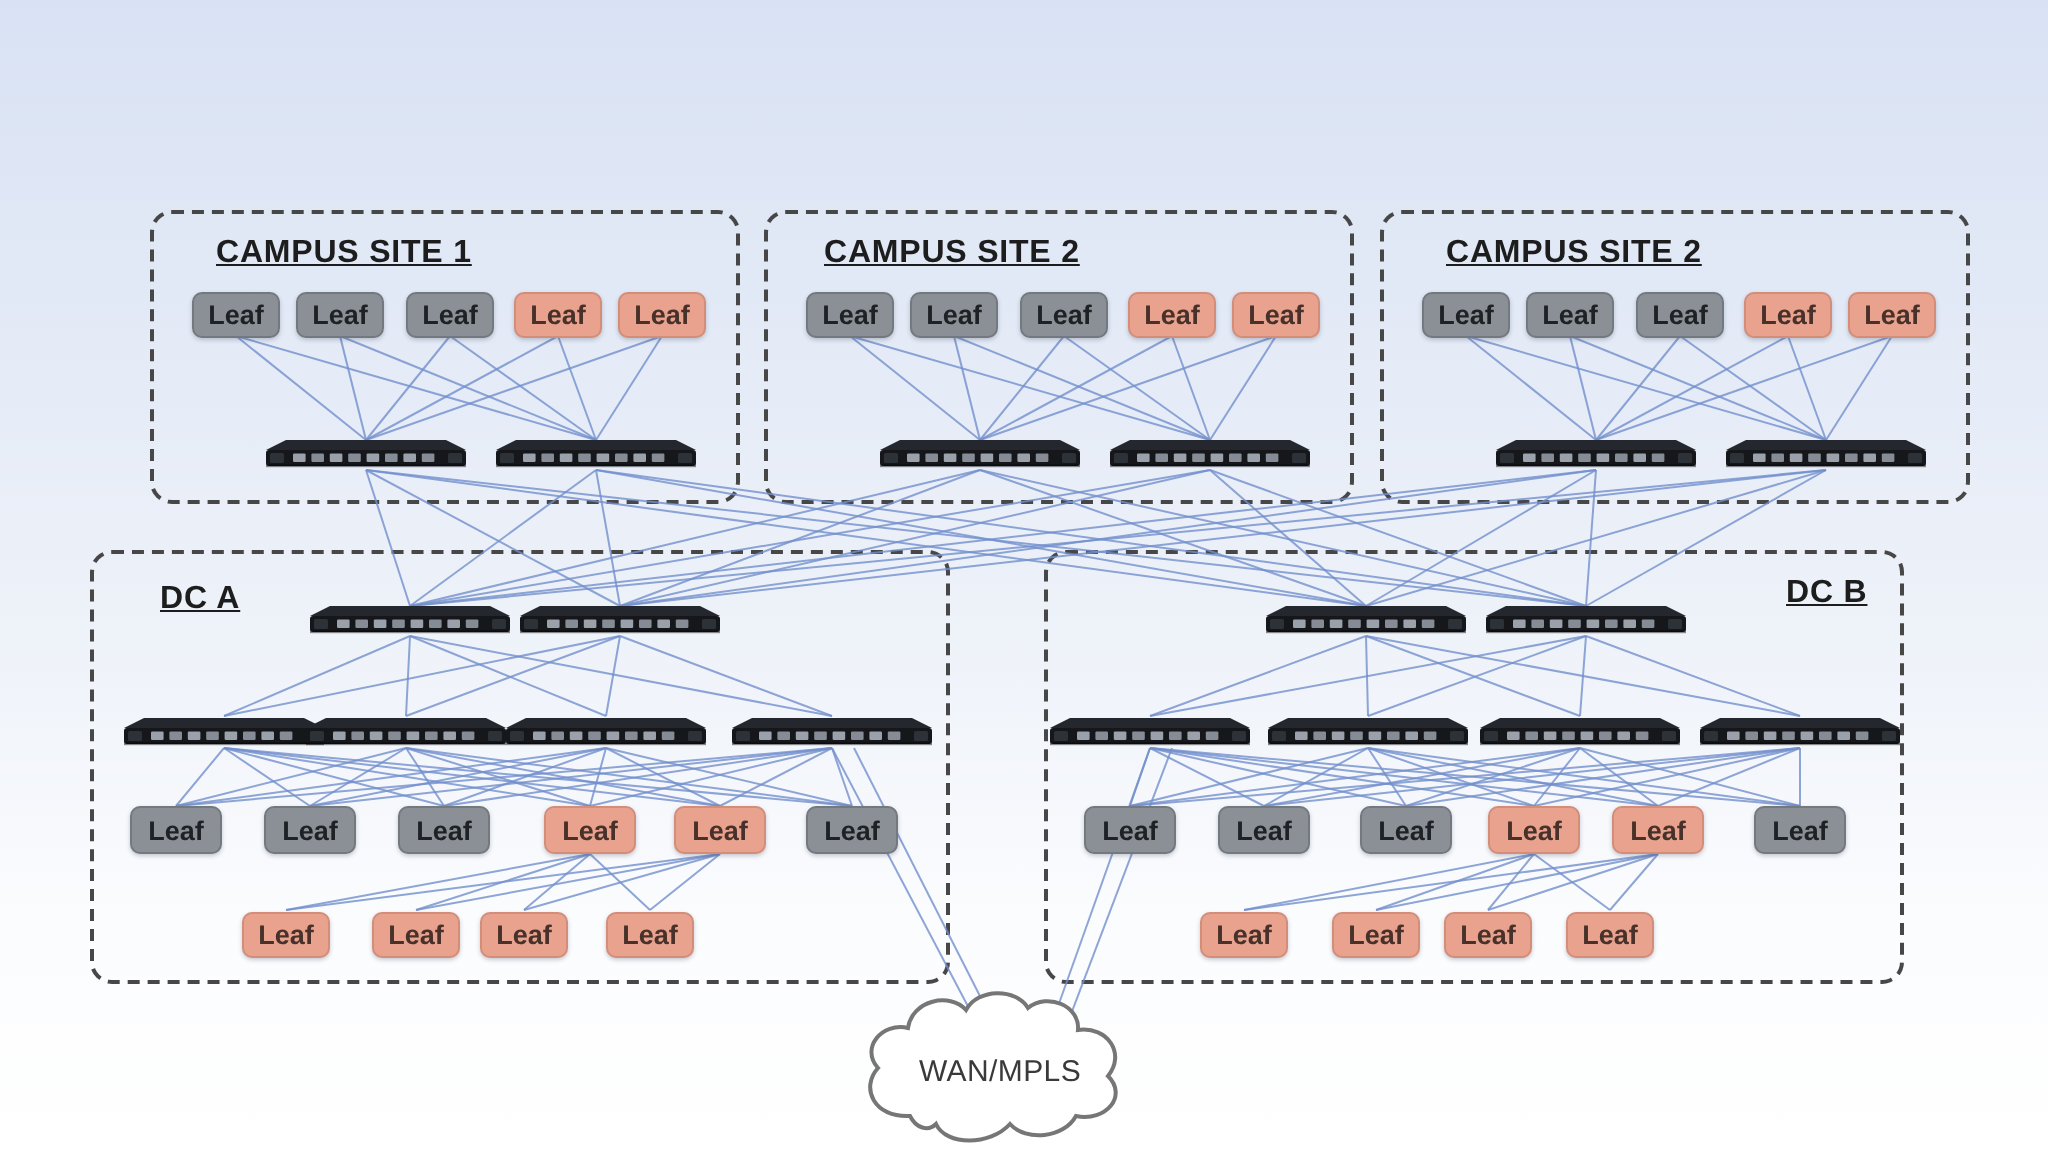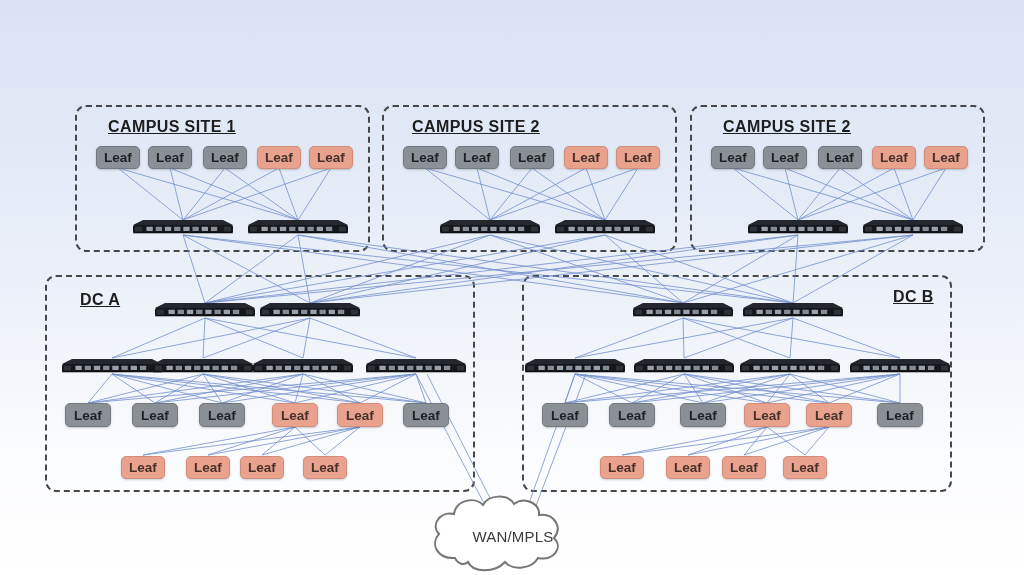--- a/index.html
+++ b/index.html
@@ -62,21 +62,21 @@
   .leaf.salmon { background:#e9a28d; border:1px solid #d38d79; color:#47312a; }
   .switch { position:absolute; z-index:3; }
   
   #edges { position:absolute; left:0; top:0; z-index:2; pointer-events:none; }
   #edges line { stroke:#7390cd; stroke-width:1; opacity:0.8; }
   
   .cloud { position:absolute; left:424px; top:486px; width:152px; height:92px; z-index:4; }
   .cloud svg { position:absolute; inset:0; }
   .cloud-label {
     position:absolute; left:50%; top:54%; transform:translate(-50%,-50%);
-    font-size:15px; color:#3a3a3a; font-weight:500; letter-spacing:0.2px;margin-left:13px;
+    font-size:15px; color:#3a3a3a; font-weight:500; letter-spacing:0.2px;
   }
 </style>
 </head>
 <body>
 
 <div class="stage">
 
 
   <div class="box" style="left:75px;top:105px;width:295px;height:147px"></div>
   <div class="box" style="left:382px;top:105px;width:295px;height:147px"></div>

